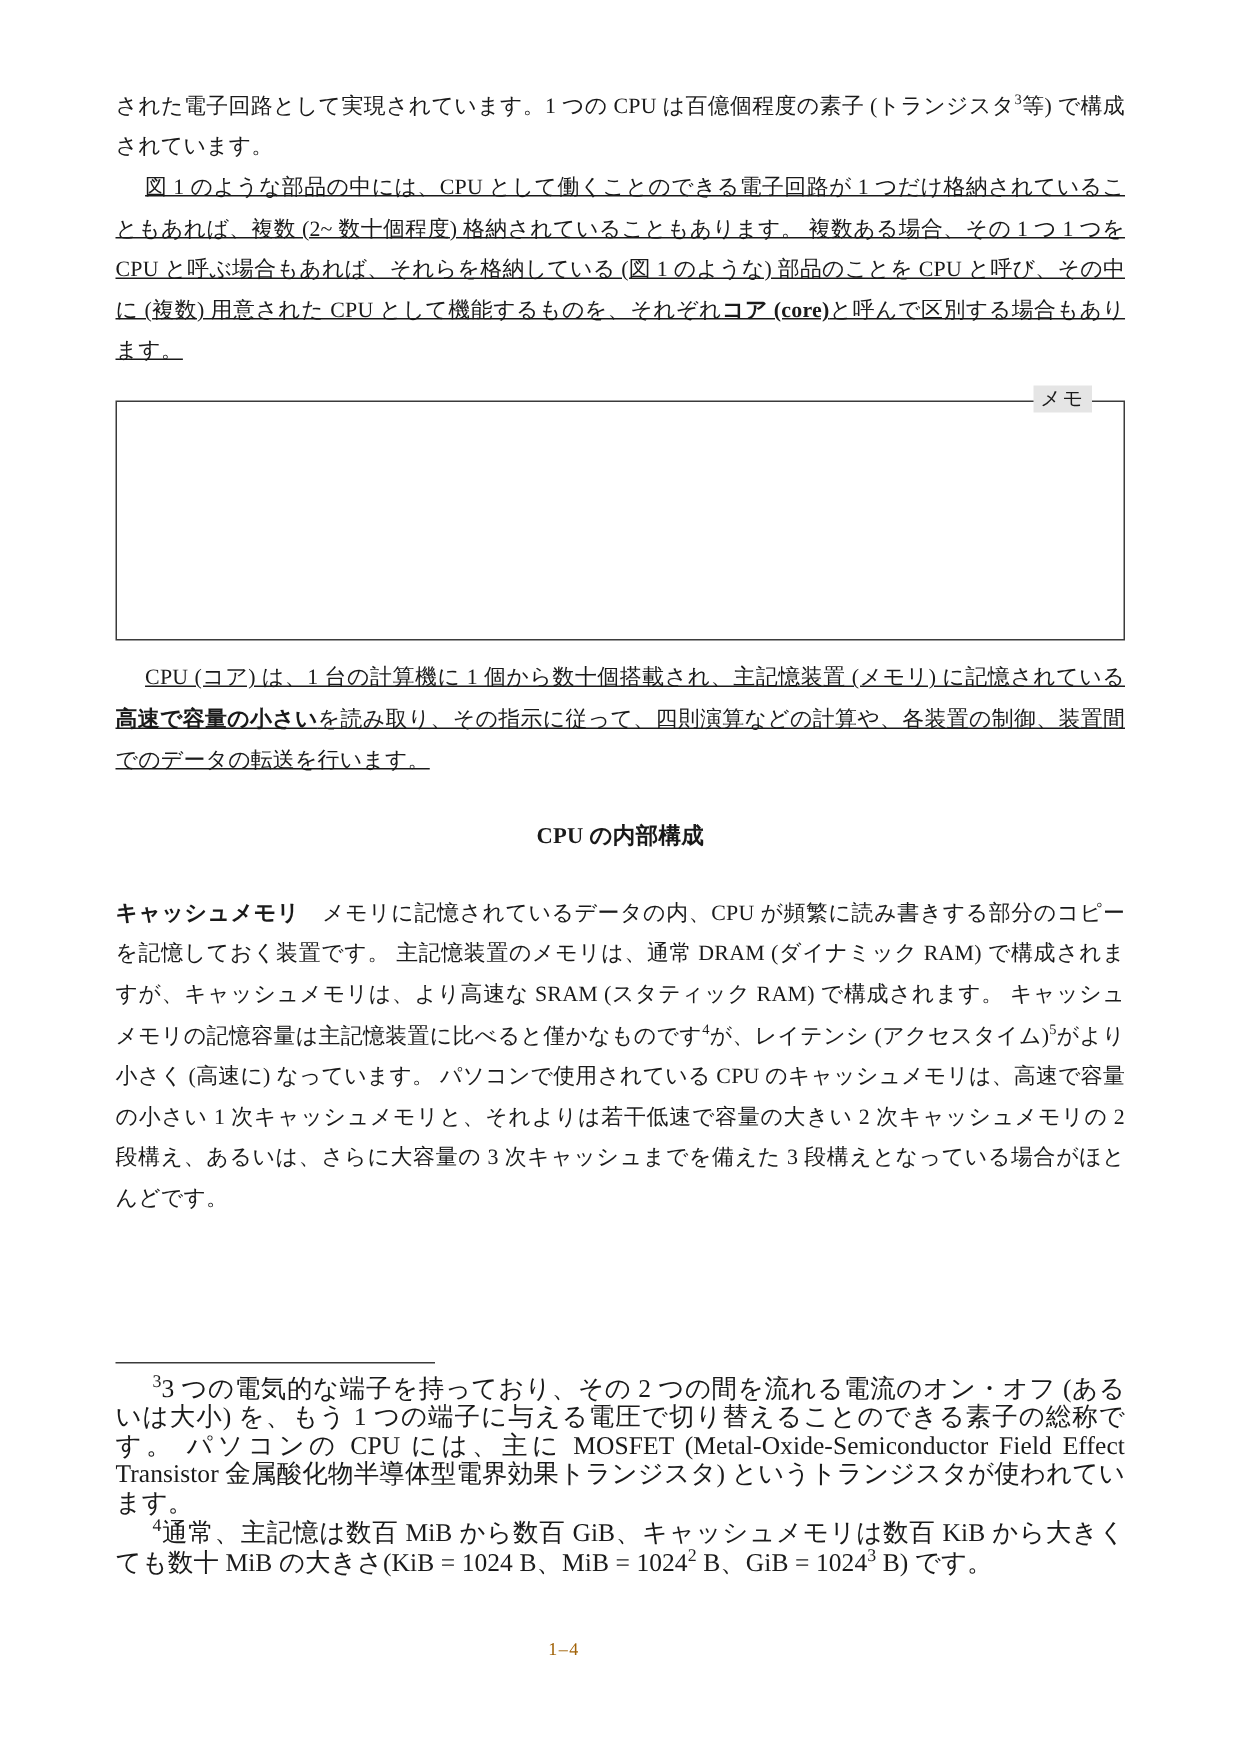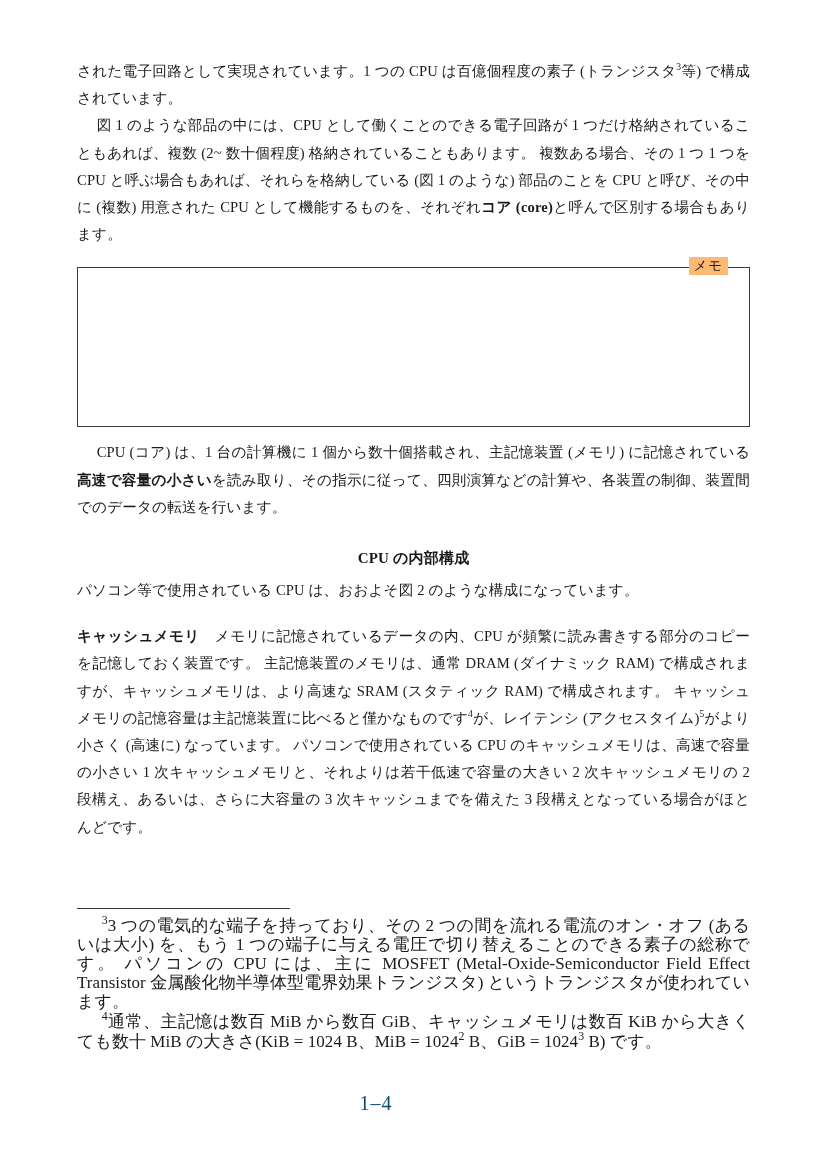--- a/index.html
+++ b/index.html
@@ -23,21 +23,21 @@
     width: 673px;
   }
   p.body {
     margin: 0 0 0 0;
     font-size: 14.6px;
     line-height: 27.2px;
     text-align: justify;
     text-justify: inter-character;
     letter-spacing: 0.15px;
   }
-  p.indent { text-indent: 1.35em; }
+  p.indent { text-indent: 1.35em; text-decoration: underline; }
   .b { font-weight: bold; }
   sup {
     font-size: 0.66em;
     vertical-align: super;
     line-height: 0;
   }
 
   
   .memo-wrap {
     position: relative;
@@ -51,21 +51,21 @@
     right: 0;
     height: 160px;
     border: 1px solid #3b3b3b;
     box-sizing: border-box;
     background: #ffffff;
   }
   .memo-label {
     position: absolute;
     right: 22px;
     top: -10px;
-    background: #fdba74;
+    background: #e5e5e5;
     padding: 0 5px;
     font-size: 13.4px;
     line-height: 18px;
     color: #1a1a1a;
     letter-spacing: 1px;
   }
 
   
   h2.section {
     margin: 24px 0 0 0;
@@ -106,23 +106,23 @@
     font-size: 0.7em;
   }
 
   
   .page-number {
     position: absolute;
     left: 0;
     right: 16px;
     top: 1092px;
     text-align: center;
-    font-size: 20px;
+    font-size: 12px;
     letter-spacing: 1px;
-    color: #0c4a6e;
+    color: #a16207;
   }
 </style>
 </head>
 <body>
 
 <div class="page">
 
   <div class="content">
 
     <p class="body"><span>された電子回路として実現されています。1 つの CPU は百億個程度の素子 (トランジスタ</span><sup>3</sup><span>等) で構成されています。</span></p>
@@ -136,21 +136,20 @@
 
     <div class="gap-sm"></div>
 
     <p class="body indent"><span>CPU (コア) は、1 台の計算機に 1 個から数十個搭載され、主記憶装置 (メモリ) に記憶されている</span><span class="b">高速で容量の小さい</span><span>を読み取り、その指示に従って、四則演算などの計算や、各装置の制御、装置間でのデータの転送を行います。</span></p>
 
 
     <h2 class="section">CPU の内部構成</h2>
 
     <div class="gap-xs"></div>
 
-    <p class="body">パソコン等で使用されている CPU は、おおよそ図 2 のような構成になっています。</p>
 
     <div class="gap-md"></div>
 
     <p class="body"><span class="b">キャッシュメモリ</span>　<span>メモリに記憶されているデータの内、CPU が頻繁に読み書きする部分のコピーを記憶しておく装置です。 主記憶装置のメモリは、通常 DRAM (ダイナミック RAM) で構成されますが、キャッシュメモリは、より高速な SRAM (スタティック RAM) で構成されます。 キャッシュメモリの記憶容量は主記憶装置に比べると僅かなものです</span><sup>4</sup><span>が、レイテンシ (アクセスタイム)</span><sup>5</sup><span>がより小さく (高速に) なっています。 パソコンで使用されている CPU のキャッシュメモリは、高速で容量の小さい 1 次キャッシュメモリと、それよりは若干低速で容量の大きい 2 次キャッシュメモリの 2 段構え、あるいは、さらに大容量の 3 次キャッシュまでを備えた 3 段構えとなっている場合がほとんどです。</span></p>
 
   </div>
 
   <div class="footnotes">
     <div class="fn-rule"></div>
 

